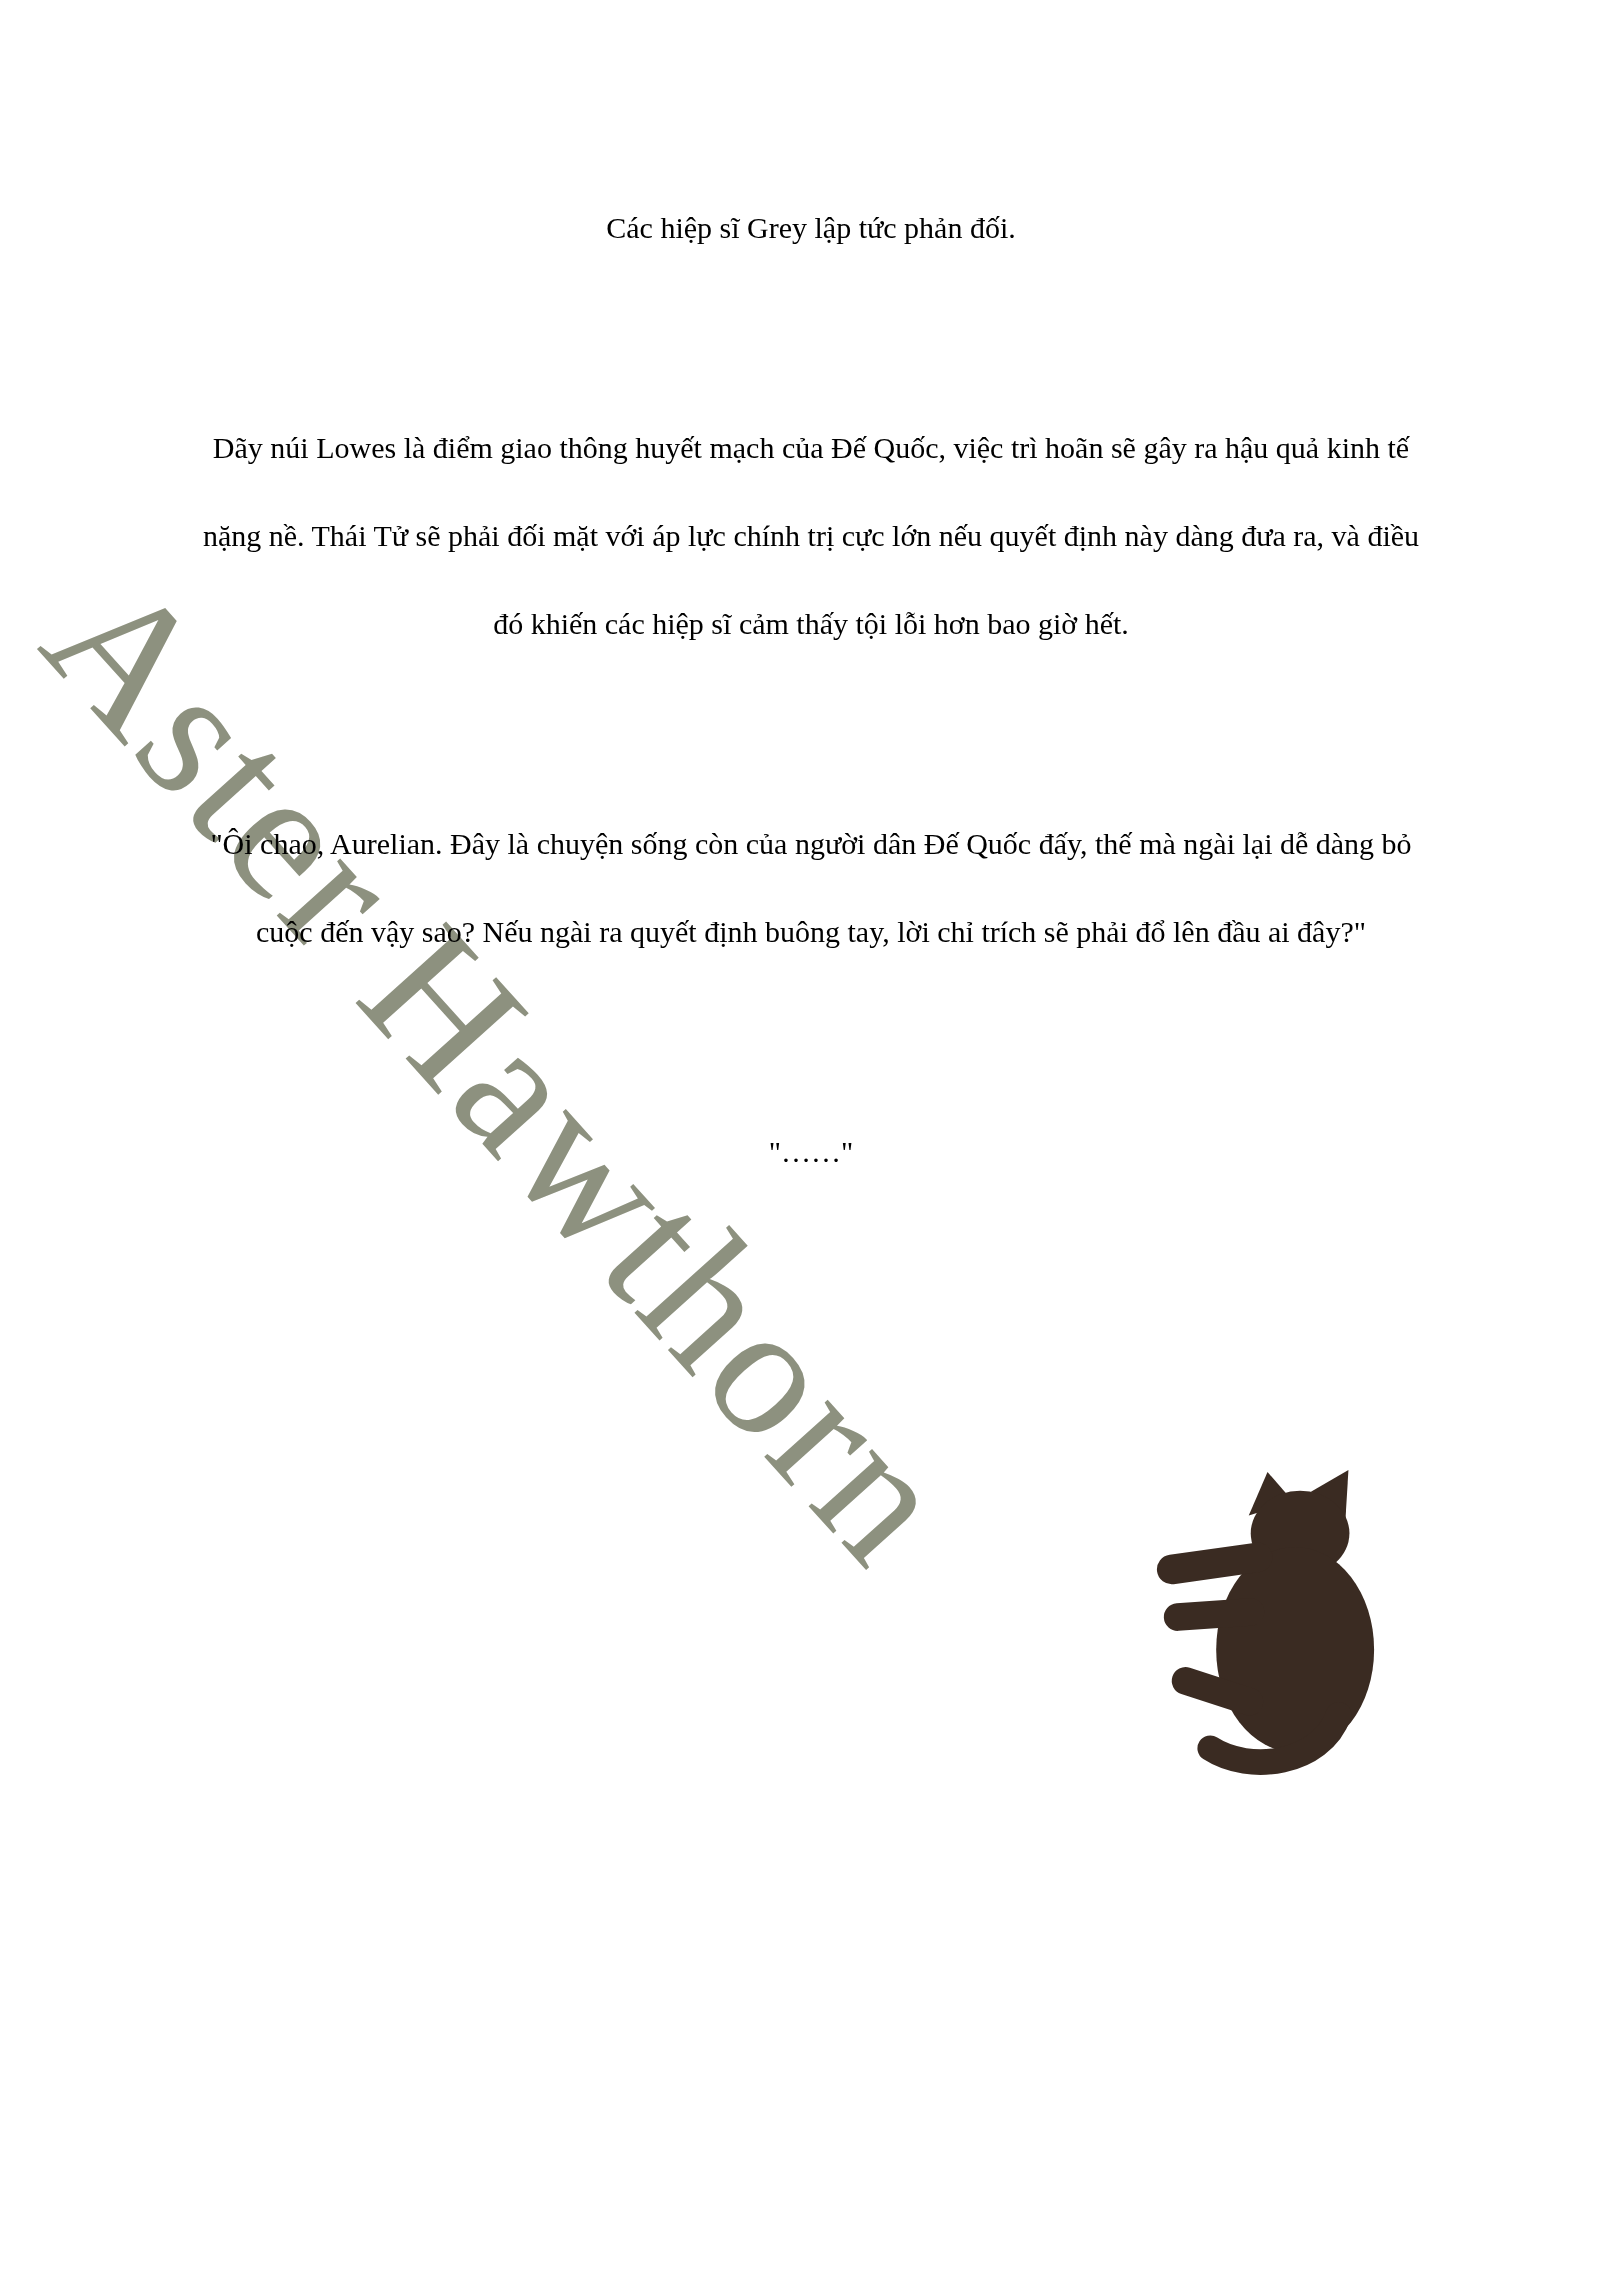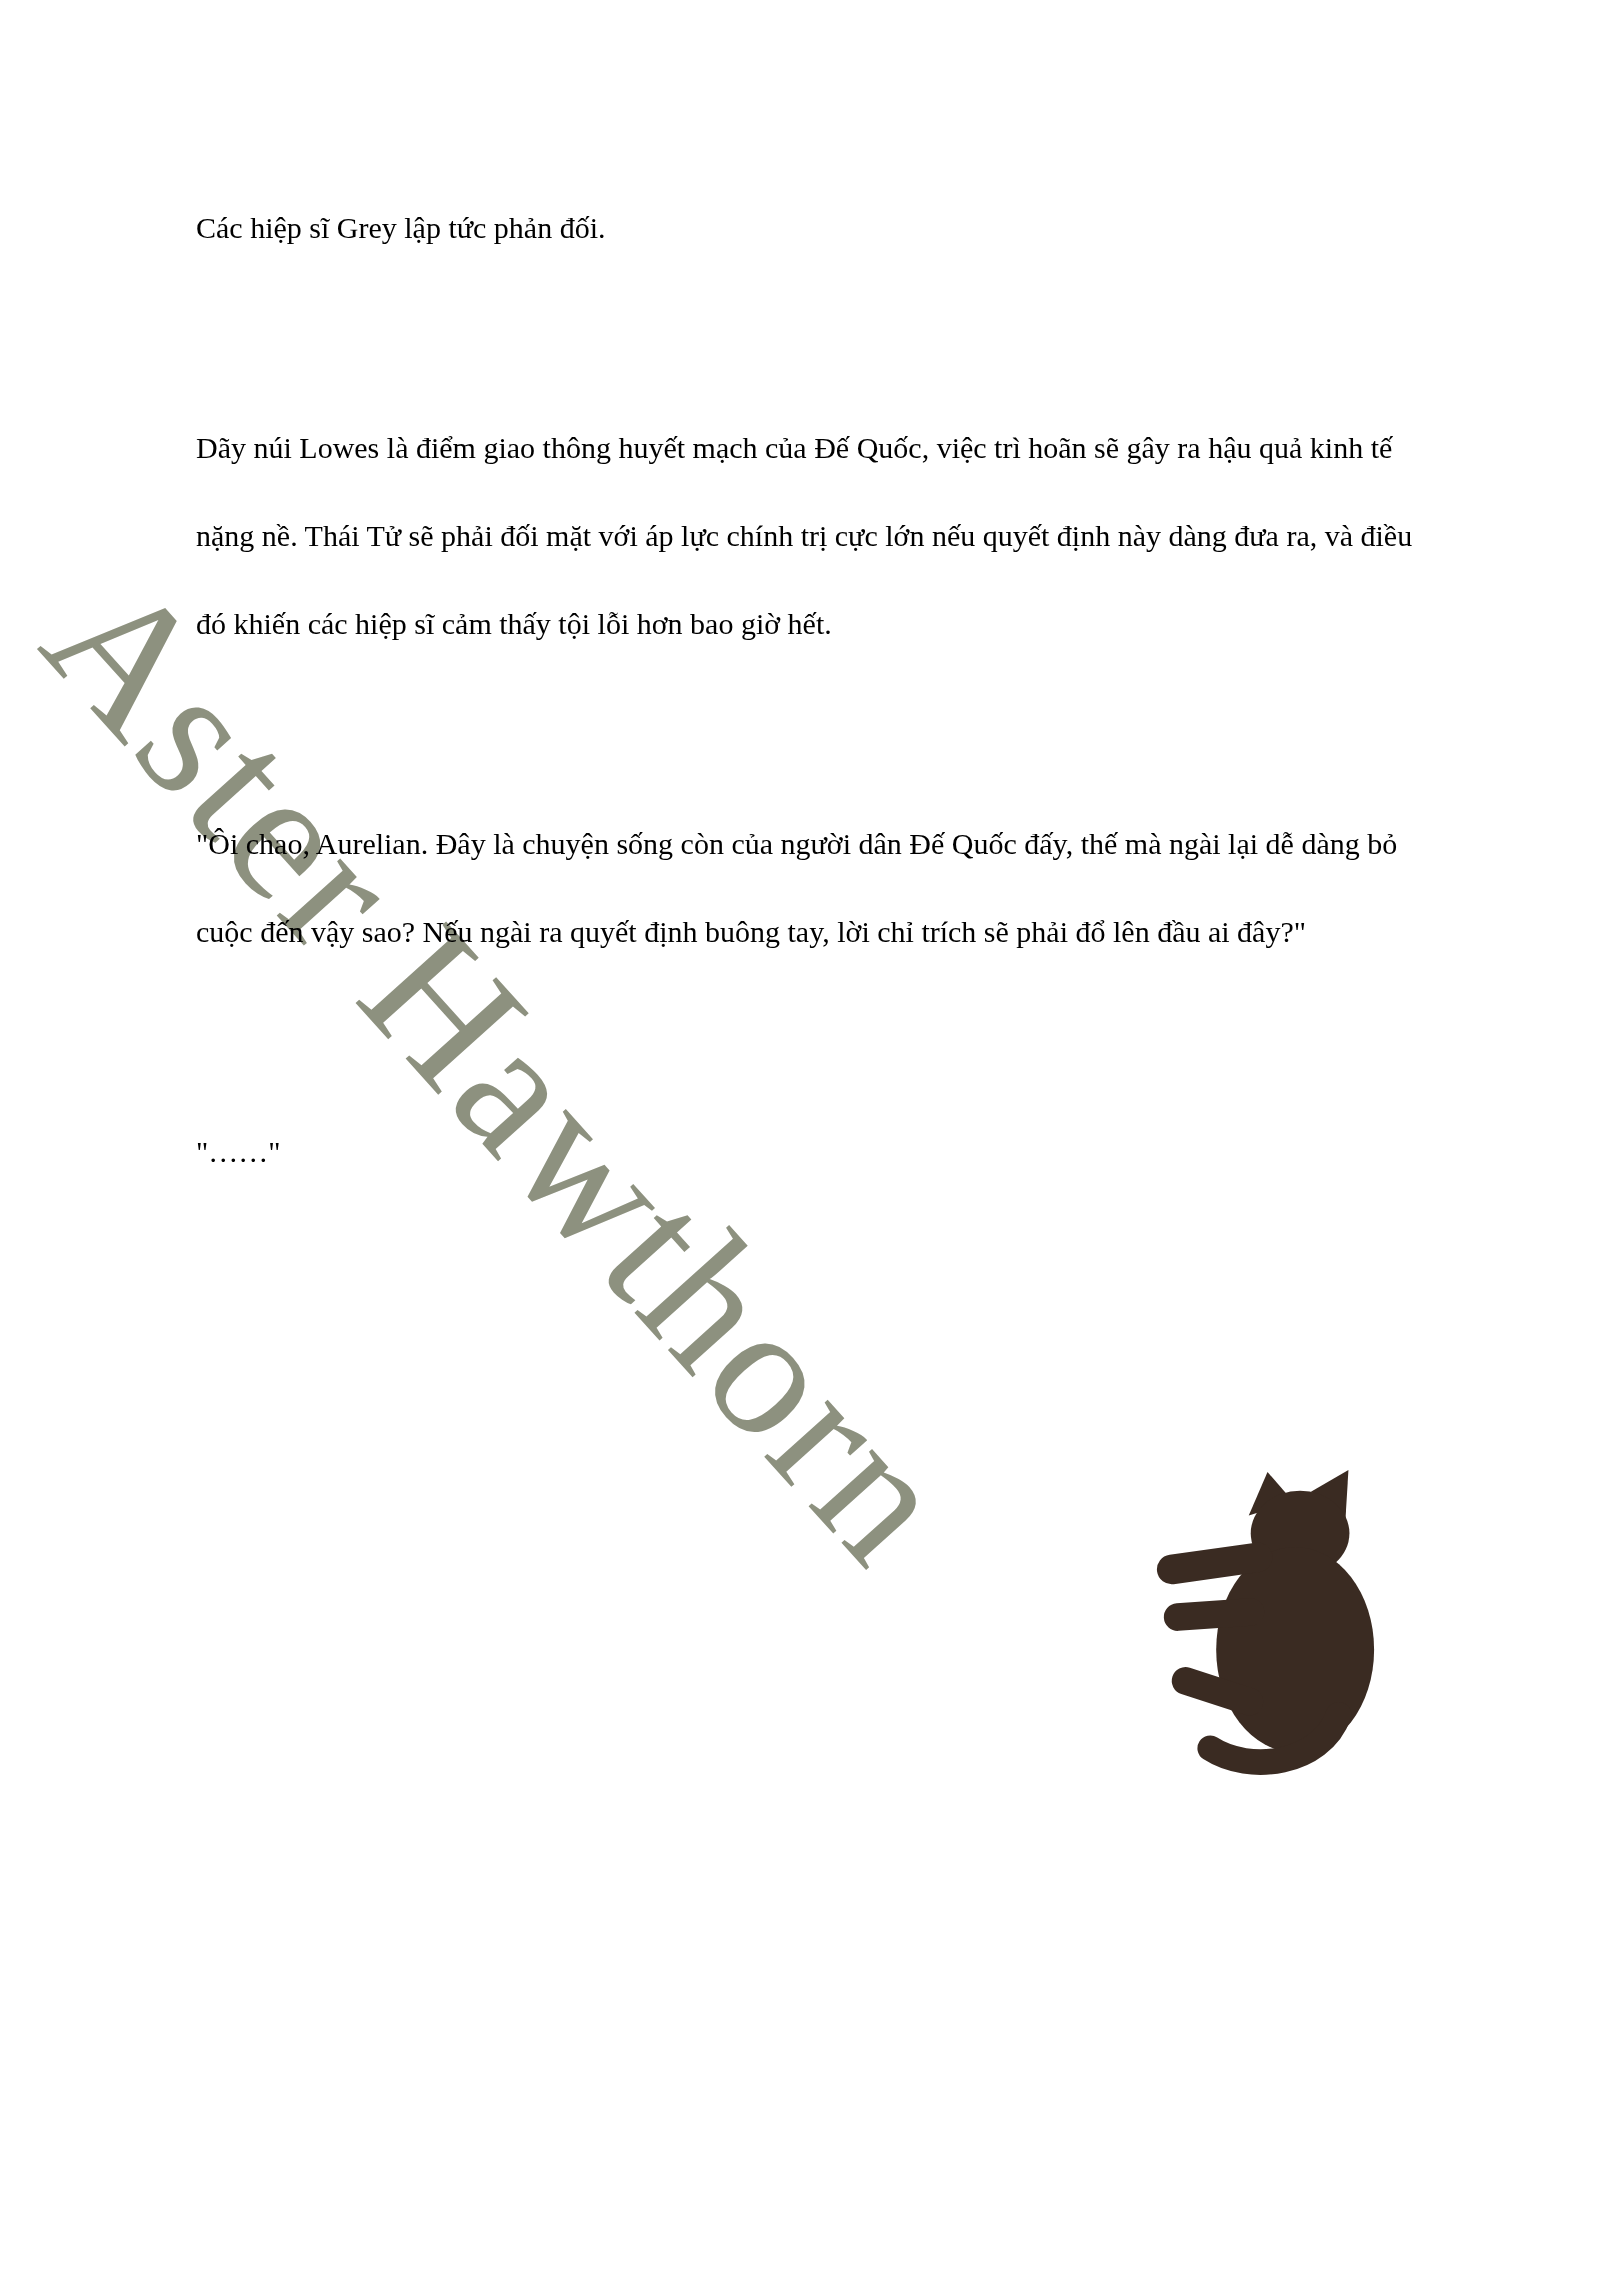--- a/index.html
+++ b/index.html
@@ -35,21 +35,21 @@
     z-index: 2;
     left: 196px;
     top: 184px;
     width: 1230px;
     color: #000000;
     font-size: 30px;
     line-height: 88px;
   }
   .content p {
     margin: 0 0 132px 0;
-    text-align: left;
+    text-align: center;
   }
   .cat {
     position: absolute;
     z-index: 3;
     left: 1155px;
     top: 1470px;
     width: 227px;
     height: 306px;
   }
 </style>

